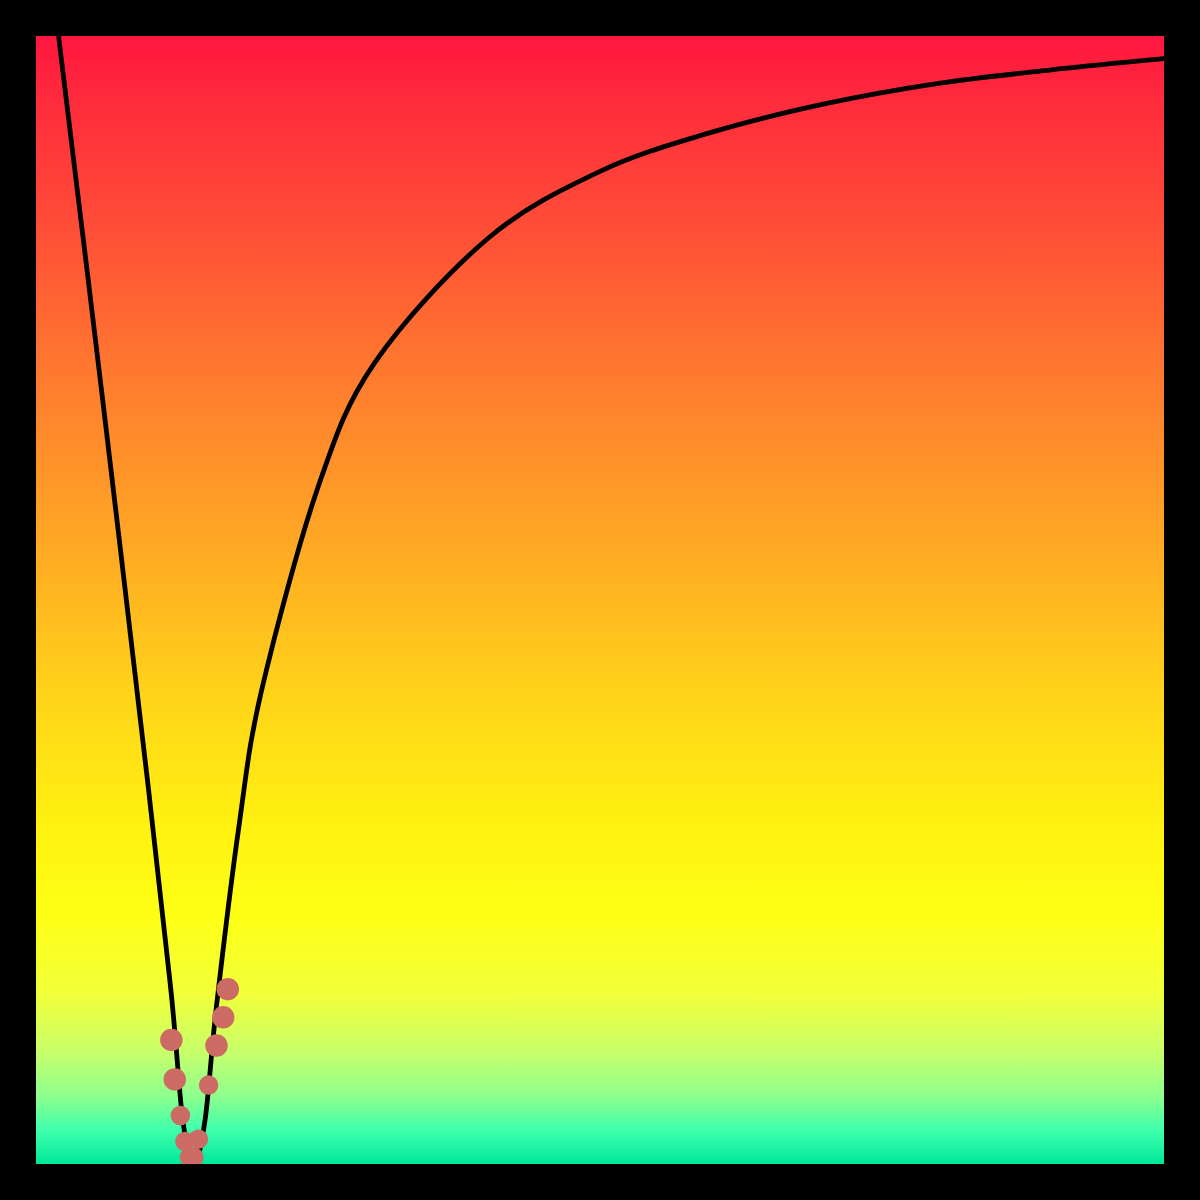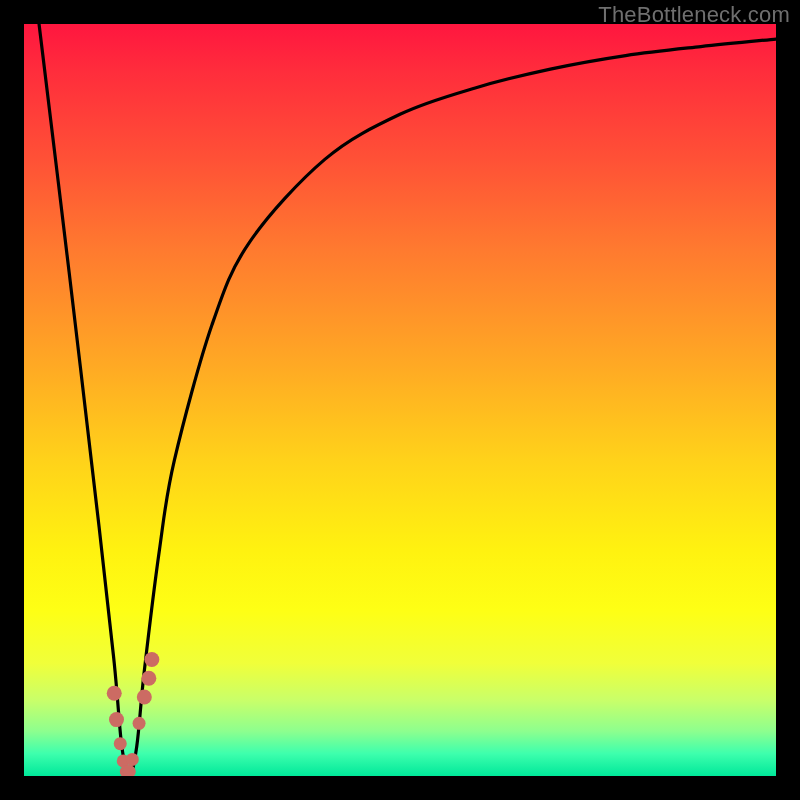--- a/index.html
+++ b/index.html
@@ -69,14 +69,13 @@
           <circle cx="102.272" cy="747.488" r="6.5" fill="#cc6b63"></circle>
           <circle cx="105.28000000000002" cy="747.488" r="6.5" fill="#cc6b63"></circle>
           <circle cx="108.28800000000001" cy="735.456" r="6.5" fill="#cc6b63"></circle>
           <circle cx="115.056" cy="699.36" r="6.5" fill="#cc6b63"></circle>
           <circle cx="120.32000000000001" cy="673.04" r="7.5" fill="#cc6b63"></circle>
           <circle cx="124.83200000000001" cy="654.24" r="7.5" fill="#cc6b63"></circle>
           <circle cx="127.84" cy="635.44" r="7.5" fill="#cc6b63"></circle>
         </g>
     </svg>
   </div>
-  <div class="watermark">TheBottleneck.com</div>
 </div>
 
 </body></html>

